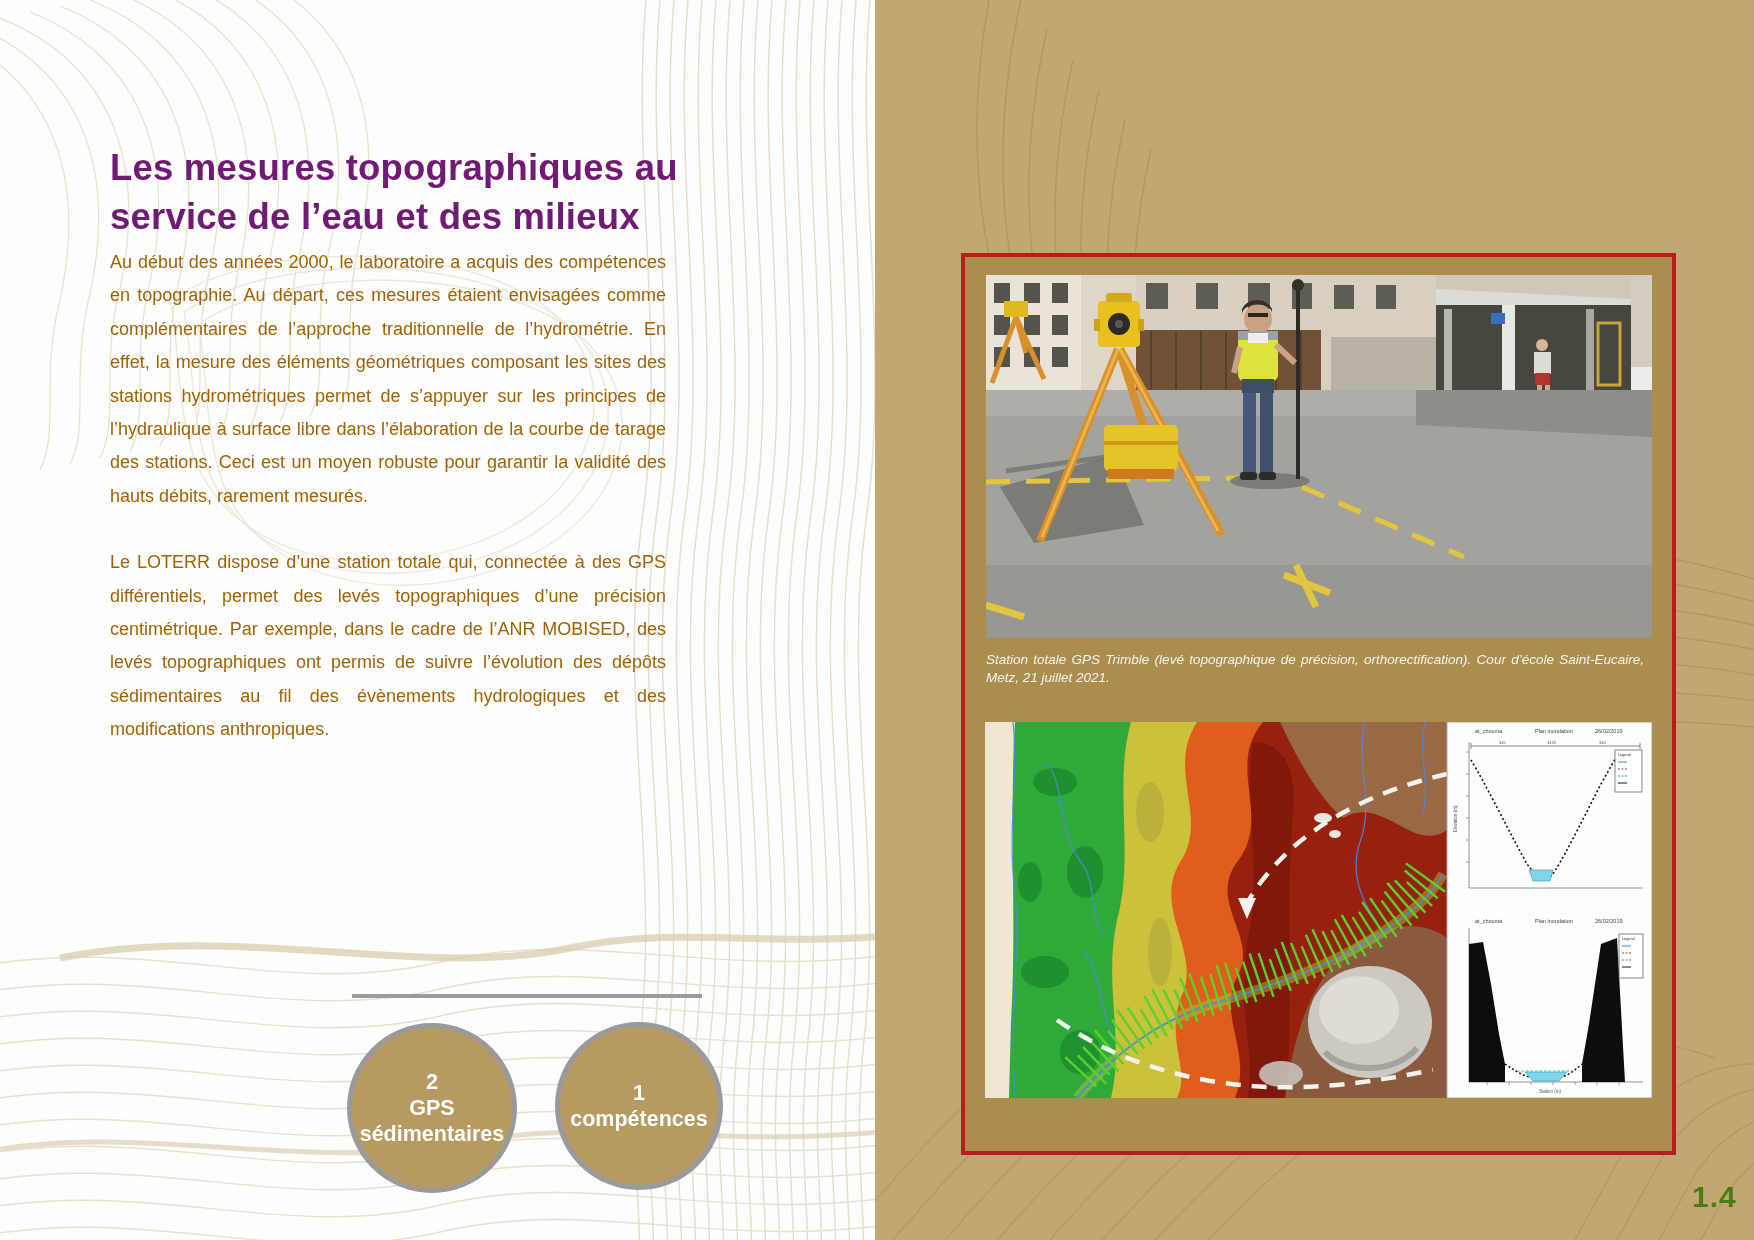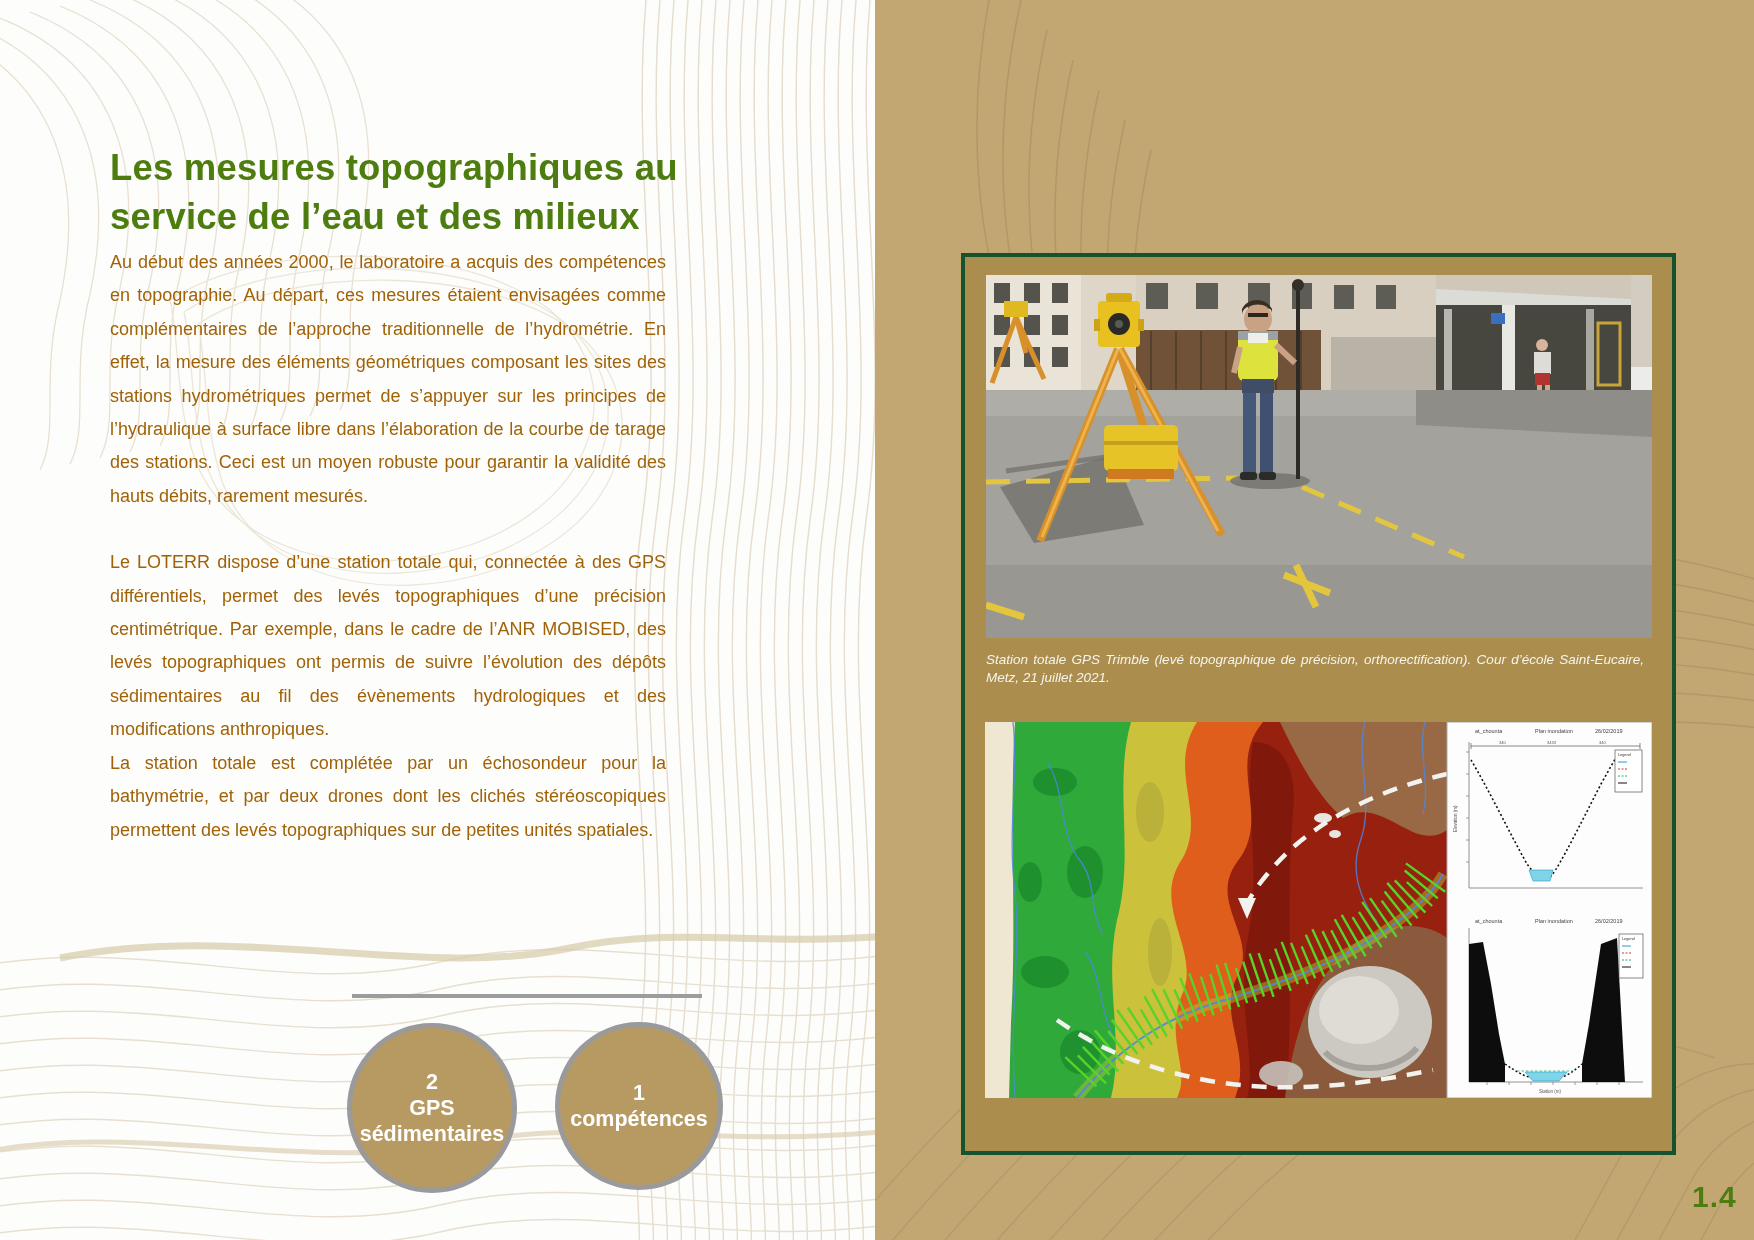--- a/index.html
+++ b/index.html
@@ -5,21 +5,21 @@
   html,body{margin:0;padding:0;}
   body{
     width:1754px;height:1240px;position:relative;overflow:hidden;
     background:#fdfdfb;font-family:"Liberation Sans",sans-serif;
   }
   .abs{position:absolute;}
   
   .left-page{left:0;top:0;width:875px;height:1240px;background:#fdfdfb;}
   .doc-title{
     left:110px;top:120px;width:585px;
-    font-size:36.5px;line-height:1.32;font-weight:700;color:#4d7c0f;
+    font-size:36.5px;line-height:1.32;font-weight:700;color:#701a75;
     letter-spacing:.2px;
   }
   .body-copy{
     left:110px;top:246px;width:556px;
     font-size:18px;line-height:33.4px;color:#a16207;
     text-align:justify;
   }
   .body-copy p{margin:0;}
   .body-copy p.gap{margin-top:33px;}
   .divider{
@@ -31,21 +31,21 @@
     align-items:center;justify-content:center;
     color:#ffffff;font-weight:700;text-align:center;
     font-size:21.5px;line-height:26px;
   }
   .badge-1{left:347px;top:1023px;width:170px;height:170px;}
   .badge-2{left:555px;top:1022px;width:168px;height:168px;}
   
   .right-page{left:875px;top:0;width:879px;height:1240px;background:#c2a773;}
   .figure-panel{
     left:961px;top:253px;width:715px;height:902px;
-    background:#ab8d4e;border:4px solid #14532d;box-sizing:border-box;
+    background:#ab8d4e;border:4px solid #b91c1c;box-sizing:border-box;
   }
   .photo-frame{left:21px;top:18px;width:666px;height:363px;overflow:hidden;}
   .map-frame{left:20px;top:465px;width:667px;height:376px;overflow:hidden;}
   .fig-caption{
     color:#f6f4ef;font-style:italic;font-size:13.5px;line-height:17.5px;
     text-align:justify;
   }
   .caption-1{left:21px;top:394px;width:658px;}
   .caption-2{left:21px;top:855px;width:658px;}
   .page-number{
@@ -103,21 +103,20 @@
       <path d="M170,300 C260,240 460,240 550,310 C630,380 600,500 470,545 C350,585 230,550 195,460 C175,400 180,345 170,300" transform="translate(28 24)" fill="none" stroke="#ece6d9" stroke-width="1.3"></path>
       <path d="M60,958 C240,922 420,980 570,948 C680,925 760,948 900,935" transform="translate(0 0)" fill="none" stroke="#d8ccae" stroke-width="7" opacity="0.75"></path>
       <path d="M-30,1155 C130,1118 300,1175 470,1142 C600,1117 720,1150 900,1130" transform="translate(0 0)" fill="none" stroke="#dbcfb3" stroke-width="5" opacity="0.7"></path>
     </svg>
 
   <h1 class="abs doc-title">Les mesures topographiques au service de l’eau et des milieux</h1>
 
   <div class="abs body-copy">
     <p>Au début des années 2000, le laboratoire a acquis des compétences en topographie. Au départ, ces mesures étaient envisagées comme complémentaires de l’approche traditionnelle de l’hydrométrie. En effet, la mesure des éléments géométriques composant les sites des stations hydrométriques permet de s’appuyer sur les principes de l’hydraulique à surface libre dans l’élaboration de la courbe de tarage des stations. Ceci est un moyen robuste pour garantir la validité des hauts débits, rarement mesurés.</p>
     <p class="gap">Le LOTERR dispose d’une station totale qui, connectée à des GPS différentiels, permet des levés topographiques d’une précision centimétrique. Par exemple, dans le cadre de l’ANR MOBISED, des levés topographiques ont permis de suivre l’évolution des dépôts sédimentaires au fil des évènements hydrologiques et des modifications anthropiques.</p>
-    <p>La station totale est complétée par un échosondeur pour la bathymétrie, et par deux drones dont les clichés stéréoscopiques permettent des levés topographiques sur de petites unités spatiales.</p>
   </div>
 
   <div class="abs divider"></div>
 
   <div class="abs badge badge-1">
     <div>2</div>
     <div>GPS</div>
     <div>sédimentaires</div>
   </div>
   <div class="abs badge badge-2">

